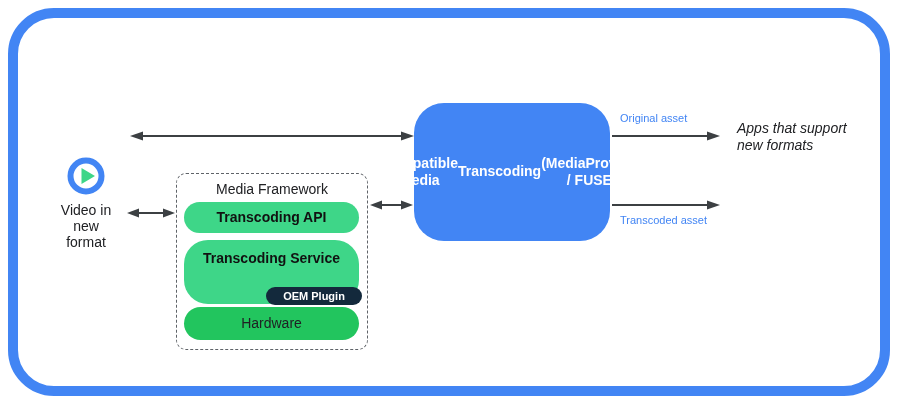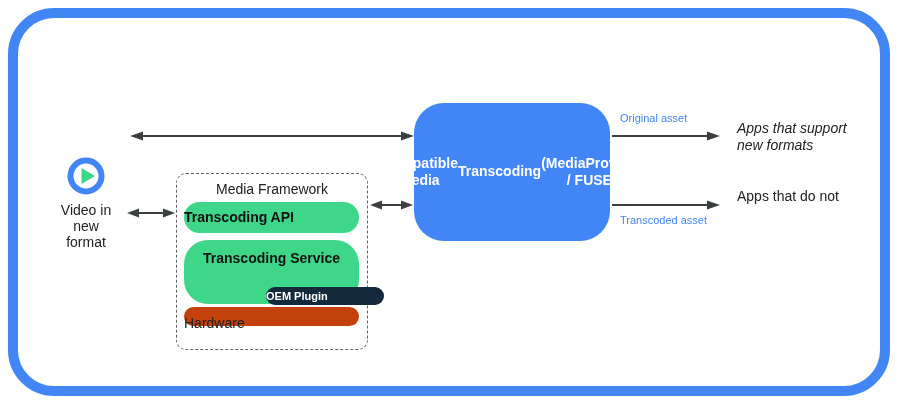--- a/index.html
+++ b/index.html
@@ -18,31 +18,31 @@
   
   .video-label { left:50px; top:202px; width:72px; text-align:center;
     font-size:14px; line-height:16px; color:#202124; }
   .video-label span { display:block; }
 
   
   .mf-box { left:176px; top:173px; width:192px; height:177px;
     border:1.5px dashed #5f6368; border-radius:10px; background:#fff; }
   .mf-title { left:0; right:0; top:7px; text-align:center;
     font-size:14px; color:#202124; }
-  .pill { position:absolute; color:#111; }
+  .pill { position:absolute; text-align:center; color:#111; }
   .api-pill { left:7px; top:28px; width:175px; height:31px; line-height:31px;
     border-radius:16px; background:#3ed688; font-weight:bold; font-size:14px; }
   .service-box { left:7px; top:66px; width:175px; height:64px;
     border-radius:24px; background:#3ed688; font-weight:bold; font-size:14px;
     display:flex; align-items:center; justify-content:center; padding-bottom:28px; }
-  .oem-pill { left:89px; top:113px; width:118px; height:18px; line-height:18px;
+  .oem-pill { left:89px; top:113px; width:96px; height:18px; line-height:18px;
     border-radius:9px; background:#13293c; color:#ffffff; font-size:11px;
     font-weight:bold; }
-  .hw-pill { left:7px; top:133px; width:175px; height:19px; line-height:33px;
-    border-radius:16.5px; background:#c2410c; font-size:14px; color:#202124; }
+  .hw-pill { left:7px; top:133px; width:175px; height:33px; line-height:33px;
+    border-radius:16.5px; background:#22c55e; font-size:14px; color:#202124; }
 
   
   .blue-box { left:414px; top:103px; width:196px; height:138px;
     border-radius:30px; background:#4285f4; color:#ffffff; font-weight:bold;
     font-size:14px; line-height:17.5px; display:flex; flex-direction:row;
     align-items:center; justify-content:center; text-align:center; }
 
   
   .asset-label { color:#4285f4; font-size:11px; }
   .original-label  { left:620px; top:112px; }
@@ -115,16 +115,15 @@
     <span>Apps that support</span>
     <span>new formats</span>
   </div>
 
   <svg class="abs" style="left:612px; top:198px;" width="108" height="14">
     <line x1="0" y1="7" x2="96" y2="7" stroke="#3c4043" stroke-width="2"></line>
     <polygon points="108,7 95,2.5 95,11.5" fill="#3c4043"></polygon>
   </svg>
   <div class="abs asset-label transcoded-label">Transcoded asset</div>
   <div class="abs apps-text apps2">
-    <span>Apps that do not</span>
   </div>
 
 </div>
 
 </body></html>

